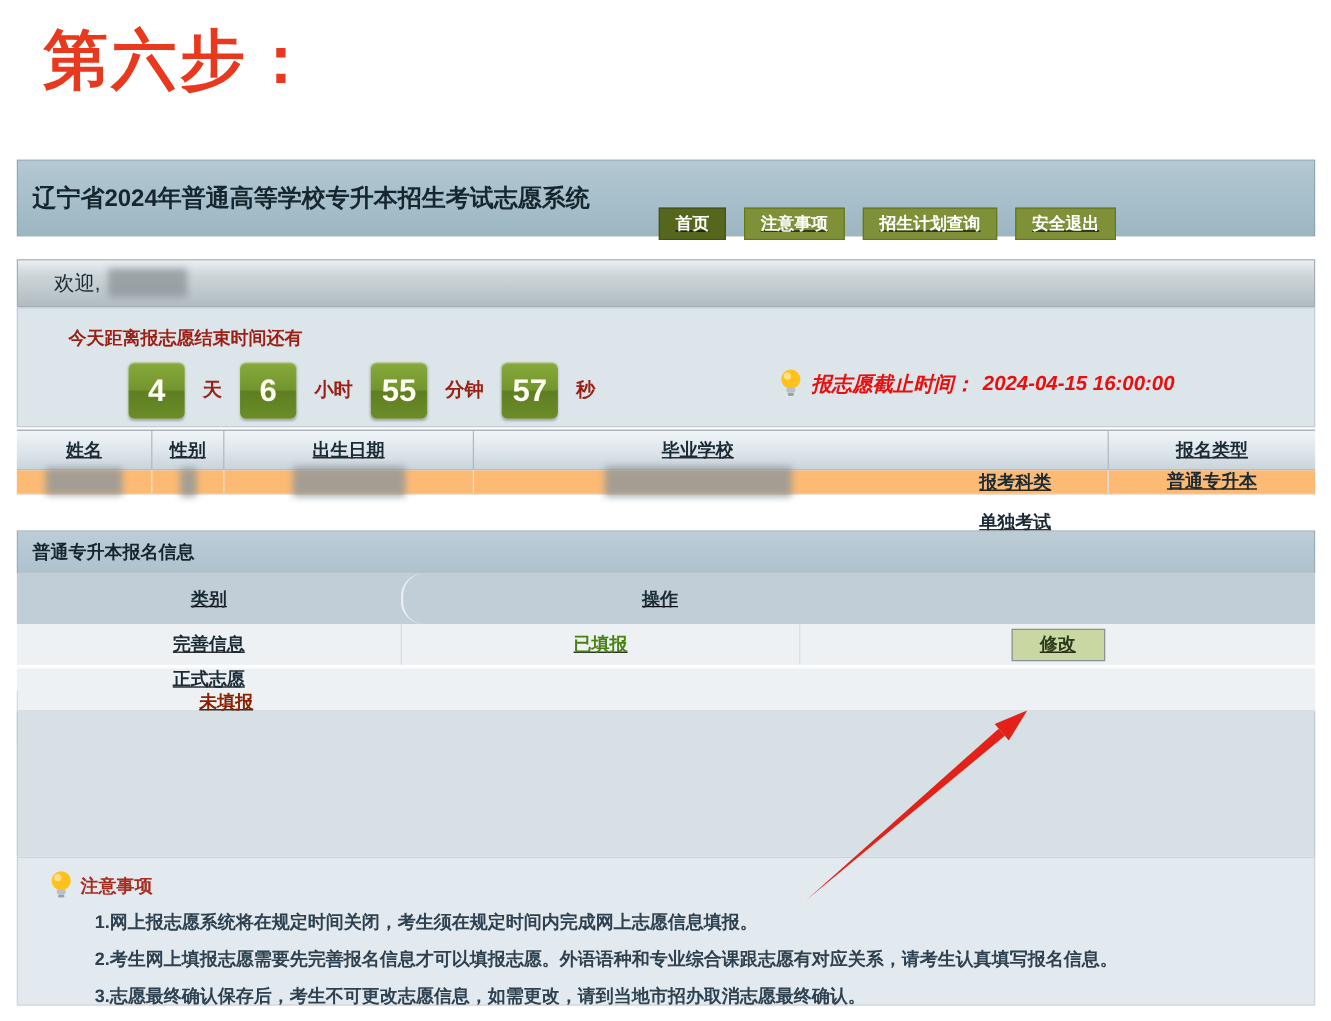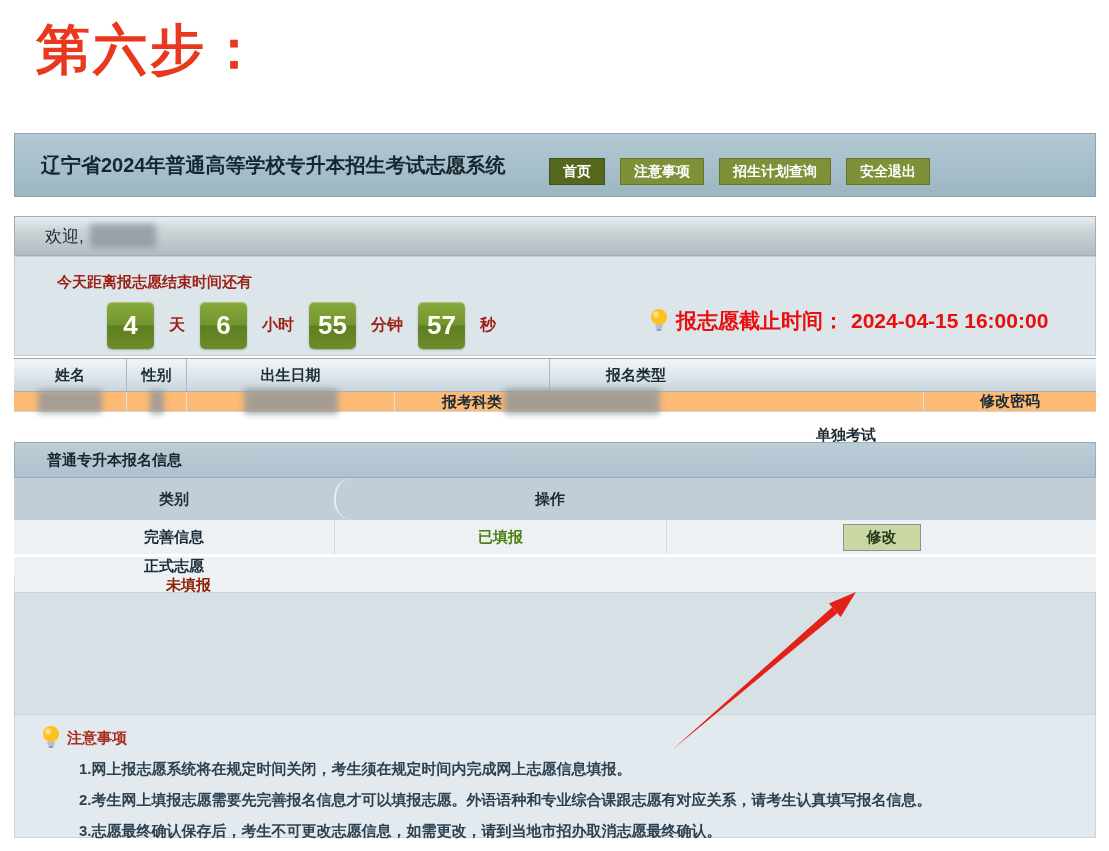--- a/index.html
+++ b/index.html
@@ -10,22 +10,22 @@
   
   .step-title { position:absolute; left:36px; top:14px; font-size:54px; font-weight:bold;
     color:#e8391f; letter-spacing:3px; }
 
   .container { position:absolute; left:14px; top:133px; width:1082px; height:705px; }
   .sec { position:absolute; left:0; width:1082px; }
 
   
   .header-bar { top:0; height:64px; background:linear-gradient(180deg,#b3c9d4 0%,#a5bec9 60%,#9cb6c2 100%);
     border:1px solid #8fa6b1; display:flex; align-items:center; }
-  .sys-title { margin-left:26px; font-size:20px; font-weight:bold; color:#16262e; }
-  .nav { position:absolute; left:534px; top:24px; display:flex; gap:15px; }
+  .sys-title { margin-left:12px; font-size:20px; font-weight:bold; color:#16262e; }
+  .nav { position:absolute; left:534px; top:39px; display:flex; gap:15px;text-decoration:underline; }
   .nav-btn { height:27px; padding:0 13px; display:flex; align-items:center; justify-content:center;
     background:#7e9038; border:1px solid #66761f; color:#ffffff; font-size:14px; font-weight:bold;
     cursor:pointer; }
   .nav-btn.active { background:#55671c; border-color:#44511a; }
 
   
   .welcome-bar { top:83px; height:40px;
     background:linear-gradient(180deg,#e9eef1 0%,#ccd4d8 35%,#b1bcc1 100%);
     border:1px solid #a3aeb4; display:flex; align-items:center; }
   .welcome-label { margin-left:30px; font-size:17px; font-weight:normal; color:#1c2b33; }
@@ -35,41 +35,41 @@
   
   .countdown { top:123px; height:100px; background:#dce5e9; border:1px solid #c3ced4; }
   .cd-label { position:absolute; left:42px; top:16px; font-size:15px; font-weight:bold; color:#9b1f15; }
   .cd-row { position:absolute; left:92px; top:45px; display:flex; align-items:center; gap:13px; }
   .cd-box { width:47px; height:47px; border-radius:5px; text-align:center; line-height:47px;
     color:#fffef2; font-size:26px; font-weight:bold;
     background:linear-gradient(180deg,#87aa3c 0%,#73952e 48%,#5e7e22 52%,#6c8d28 100%);
     box-shadow:inset 0 1px 1px rgba(255,255,255,.35), 0 1px 2px rgba(0,0,0,.25); }
   .cd-unit { font-size:16px; font-weight:bold; color:#9b1f15; padding:0 2px; }
   .deadline { position:absolute; left:634px; top:50px; display:flex; align-items:center; gap:7px; }
-  .deadline-text { font-size:21px; font-weight:bold; color:#ea0e0e; }
+  .deadline-text { font-size:17px; font-weight:bold; color:#ea0e0e;font-style:italic; }
   .bulb { width:20px; height:26px; flex:0 0 auto; }
 
   
   .table1 { top:225px; }
-  .t-row { display:flex; width:1082px; }
+  .t-row { display:flex; width:1082px;text-decoration:underline; }
   .t1-head { height:34px; background:linear-gradient(180deg,#f0f5f8 0%,#dde5ea 55%,#c9d4db 100%);
     border-top:1px solid #97a2aa; border-bottom:1px solid #a5b0b8; }
   .t1-head .t-cell { border-left:1px solid #aeb8c0; }
   .t1-head .t-cell:first-child { border-left:none; }
   .t1-data { height:20px; background:#fdba74; border-bottom:1px solid #cdd6dc; }
   .t1-data .t-cell { border-left:1px solid #dde3e8; }
   .t1-data .t-cell:first-child { border-left:none; }
   .t-cell { display:flex; align-items:center; justify-content:center;
     font-size:15px; font-weight:bold; color:#1b2b36; }
   .c1{width:112px;} .c2{width:60px;} .c3{width:208px;} .c4{width:374px;} .c5{width:155px;margin-top:43px;} .c6{width:173px;}
 
   
   .sec2-title { top:309px; height:36px; background:linear-gradient(180deg,#bccdd7 0%,#aec2cd 100%);
     border:1px solid #9badb8; display:flex; align-items:center; }
-  .sec2-title span { margin-left:32px; font-size:15px; font-weight:bold; color:#16262e; }
+  .sec2-title span { margin-left:12px; font-size:15px; font-weight:bold; color:#16262e; }
   .t2-head { top:345px; height:42px; background:#c2ced7; }
   .t2-head .t-cell { border-left:2px solid #e8edf0;border-radius:19px; }
   .t2-head .t-cell:first-child { border-left:none; }
   .t2-row { height:36px; background:#edf1f4; }
   .t2-row .t-cell { border-left:1px solid #d5dbe0; }
   .t2-row .t-cell:first-child { border-left:none; }
   .row1 { top:387px; border-bottom:2px solid #ffffff; }
   .row2 { top:424px; border-bottom:1px solid #c9d2d8;flex-direction:column; }
   .k1{width:320px;} .k2{width:332px;} .k3{width:430px;}
   .status-filled { color:#4a8211; }
@@ -134,38 +134,39 @@
       <span class="deadline-text">报志愿截止时间：</span>
       <span class="deadline-text">2024-04-15 16:00:00</span>
     </div>
   </div>
 
   <div class="sec table1">
     <div class="t-row t1-head">
       <div class="t-cell c1">姓名</div>
       <div class="t-cell c2">性别</div>
       <div class="t-cell c3">出生日期</div>
+      <div class="t-cell c4">毕业学校</div>
       <div class="t-cell c5">报考科类</div>
       <div class="t-cell c6">报名类型</div>
     </div>
     <div class="t-row t1-data">
       <div class="t-cell c1">
           <span class="blur" style="width:64px;height:23px;"></span>
         </div>
       <div class="t-cell c2">
           <span class="blur" style="width:14px;height:24px;"></span>
         </div>
       <div class="t-cell c3">
           <span class="blur" style="width:94px;height:25px;"></span>
         </div>
       <div class="t-cell c4">
           <span class="blur" style="width:156px;height:25px;"></span>
         </div>
       <div class="t-cell c5">单独考试</div>
-      <div class="t-cell c6">修改密码</div>
+      <div class="t-cell c6">普通专升本</div>
     </div>
   </div>
 
   <div class="sec sec2-title">
     <span>普通专升本报名信息</span>
   </div>
   <div class="sec t-row t2-head">
     <div class="t-cell k1">类别</div>
     <div class="t-cell k3">操作</div>
   </div>

